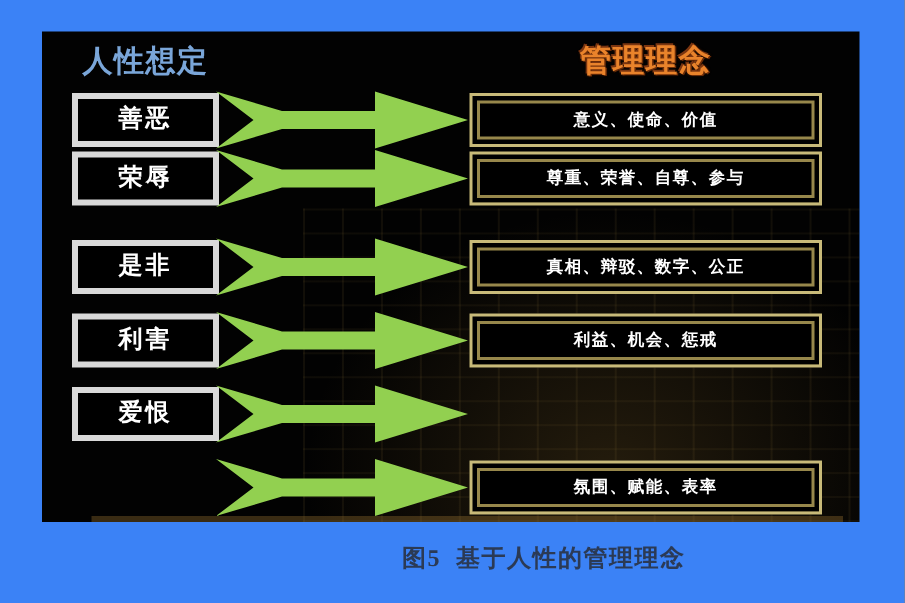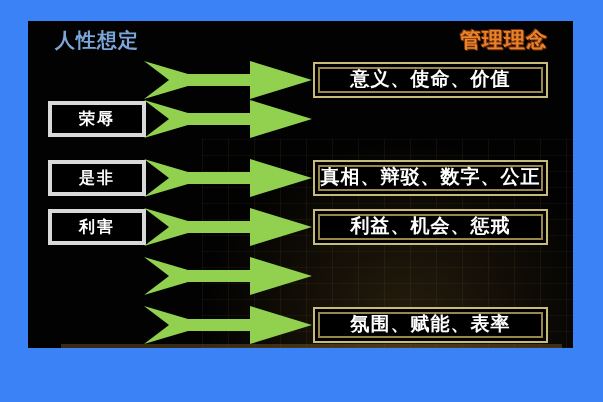--- a/index.html
+++ b/index.html
@@ -53,21 +53,21 @@
     font-size: 20px;
     font-weight: bold;
     letter-spacing: 1px;
     color: #7aa6d9;
   }
   .right-header {
     position: absolute;
     left: 285px;
     top: 5px;
     width: 235px;
-    text-align: right;
+    text-align: center;
     font-size: 21px;
     font-weight: bold;
     letter-spacing: 1px;
     color: #e9832b;
     text-shadow: 1px 1px 0 #6b2c08, -1px -1px 0 #7a3510, 0 0 2px #5a2408;
   }
   .row {
     position: absolute;
     left: 0;
     width: 100%;
@@ -102,27 +102,26 @@
     position: absolute;
     left: 285px;
     top: 0;
     width: 235px;
     height: 36px;
     box-sizing: border-box;
     background: #000000;
     border: 2px solid #c8ba79;
     box-shadow: inset 0 0 0 3px #000000, inset 0 0 0 5px #97874b;
     color: #ffffff;
-    font-size: 19px;
+    font-size: 11px;
     font-weight: bold;
     text-align: center;
     line-height: 32px;
     letter-spacing: 1px;
     z-index: 1;
-    font-family: Liberation Mono, monospace;
   }
   .caption {
     position: absolute;
     left: 268px;
     top: 362px;
     white-space: nowrap;
     font-family: "Liberation Serif", "DejaVu Serif", serif;
     font-size: 16px;
     font-weight: bold;
     letter-spacing: 1px;
@@ -135,56 +134,60 @@
 
 <div class="stage">
   <div class="slide">
     <div class="texture"></div>
     <div class="texture-strip"></div>
 
     <div class="left-header">人性想定</div>
     <div class="right-header">管理理念</div>
 
     <div class="row" style="top:41px">
+      <div class="trait-box">善恶</div>
       <svg class="arrow" viewBox="0 0 170 40" preserveAspectRatio="none">
         <polygon points="0,1 44,14 106,14 106,1 168,20 106,39 106,26 44,26 0,39 25,20" fill="#92d050"></polygon>
       </svg>
       <div class="concept-box">意义、使命、价值</div>
     </div>
 
     <div class="row" style="top:80px">
       <div class="trait-box">荣辱</div>
       <svg class="arrow" viewBox="0 0 170 40" preserveAspectRatio="none">
         <polygon points="0,1 44,14 106,14 106,1 168,20 106,39 106,26 44,26 0,39 25,20" fill="#92d050"></polygon>
       </svg>
+      <div class="concept-box">尊重、荣誉、自尊、参与</div>
     </div>
 
     <div class="row" style="top:188px">
       <div class="trait-box">利害</div>
       <svg class="arrow" viewBox="0 0 170 40" preserveAspectRatio="none">
         <polygon points="0,1 44,14 106,14 106,1 168,20 106,39 106,26 44,26 0,39 25,20" fill="#92d050"></polygon>
       </svg>
       <div class="concept-box">利益、机会、惩戒</div>
     </div>
 
     <div class="row" style="top:139px">
       <div class="trait-box">是非</div>
       <svg class="arrow" viewBox="0 0 170 40" preserveAspectRatio="none">
         <polygon points="0,1 44,14 106,14 106,1 168,20 106,39 106,26 44,26 0,39 25,20" fill="#92d050"></polygon>
       </svg>
       <div class="concept-box">真相、辩驳、数字、公正</div>
     </div>
 
     <div class="row" style="top:237px">
+      <div class="trait-box">爱恨</div>
       <svg class="arrow" viewBox="0 0 170 40" preserveAspectRatio="none">
         <polygon points="0,1 44,14 106,14 106,1 168,20 106,39 106,26 44,26 0,39 25,20" fill="#92d050"></polygon>
       </svg>
     </div>
 
     <div class="row" style="top:286px">
       <svg class="arrow" viewBox="0 0 170 40" preserveAspectRatio="none">
         <polygon points="0,1 44,14 106,14 106,1 168,20 106,39 106,26 44,26 0,39 25,20" fill="#92d050"></polygon>
       </svg>
       <div class="concept-box">氛围、赋能、表率</div>
     </div>
   </div>
 
+  <div class="caption">图5 基于人性的管理理念</div>
 </div>
 
 </body></html>

